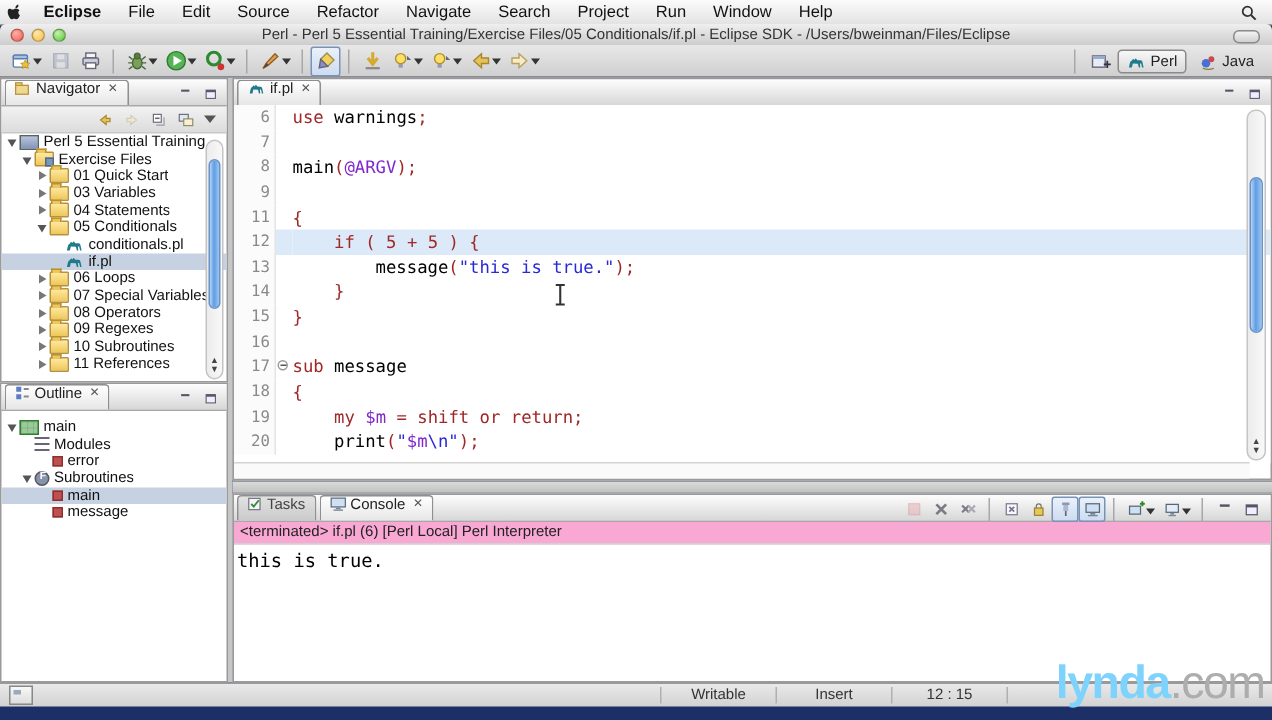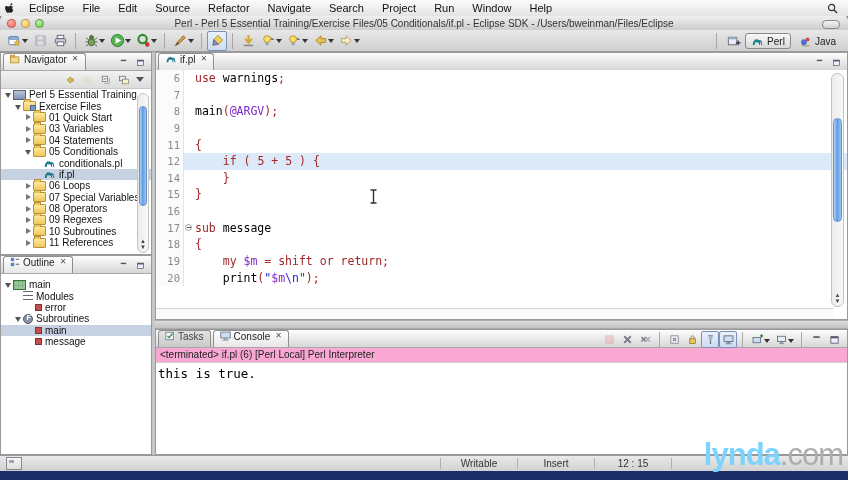--- a/index.html
+++ b/index.html
@@ -5,21 +5,21 @@
   html,body{margin:0;padding:0;background:#1c2f66;}
   .screen{position:relative;width:848px;height:480px;overflow:hidden;background:#1c2f66;
     font-family:"Liberation Sans",sans-serif;-webkit-font-smoothing:antialiased;}
   svg{display:block}
   
   .menubar{position:absolute;left:0;top:0;width:848px;height:16px;
     background:linear-gradient(#fbfbfb,#e3e3e3);border-bottom:1px solid #9e9e9e;
     display:flex;align-items:center;font-size:11px;color:#111;}
   .apple{width:20px;display:flex;justify-content:center;align-items:center;}
   .menu-item{padding:0 9px;line-height:15px;}
-  .menu-item.strong{font-weight:normal;}
+  .menu-item.strong{font-weight:bold;}
   .menubar-right{margin-left:auto;padding-right:10px;display:flex;align-items:center;}
   
   .titlebar{position:absolute;left:0;top:16px;width:848px;height:14px;
     background:linear-gradient(#efefef,#cdcdcd);border-bottom:1px solid #8f8f8f;
     border-radius:4px 4px 0 0;display:flex;align-items:center;}
   .lights{position:absolute;left:7px;top:3px;display:flex;gap:5px;}
   .light{width:9px;height:9px;border-radius:50%;border:1px solid rgba(0,0,0,.25);box-sizing:border-box;}
   .l-red{background:radial-gradient(circle at 35% 30%,#ffb0a8,#f55f52);}
   .l-yellow{background:radial-gradient(circle at 35% 30%,#ffe9a8,#f5bf45);}
   .l-green{background:radial-gradient(circle at 35% 30%,#c8f0b0,#58c83c);}
@@ -536,20 +536,25 @@
             <span class="gutter">11</span>
             <span class="fold"></span>
             <span class="code-text"><span class="tk-op">{</span></span>
           </div>
           <div class="code-row current">
             <span class="gutter">12</span>
             <span class="fold"></span>
             <span class="code-text"><span class="tk-pl">    </span><span class="tk-kw">if</span><span class="tk-pl"> </span><span class="tk-op">(</span><span class="tk-pl"> </span><span class="tk-num">5</span><span class="tk-pl"> </span><span class="tk-op">+</span><span class="tk-pl"> </span><span class="tk-num">5</span><span class="tk-pl"> </span><span class="tk-op">)</span><span class="tk-pl"> </span><span class="tk-op">{</span></span>
           </div>
           <div class="code-row">
+            <span class="gutter">13</span>
+            <span class="fold"></span>
+            <span class="code-text"><span class="tk-pl">        </span><span class="tk-id">message</span><span class="tk-op">(</span><span class="tk-str">"this is true."</span><span class="tk-op">);</span></span>
+          </div>
+          <div class="code-row">
             <span class="gutter">14</span>
             <span class="fold"></span>
             <span class="code-text"><span class="tk-pl">    </span><span class="tk-op">}</span></span>
           </div>
           <div class="code-row">
             <span class="gutter">15</span>
             <span class="fold"></span>
             <span class="code-text"><span class="tk-op">}</span></span>
           </div>
           <div class="code-row">

